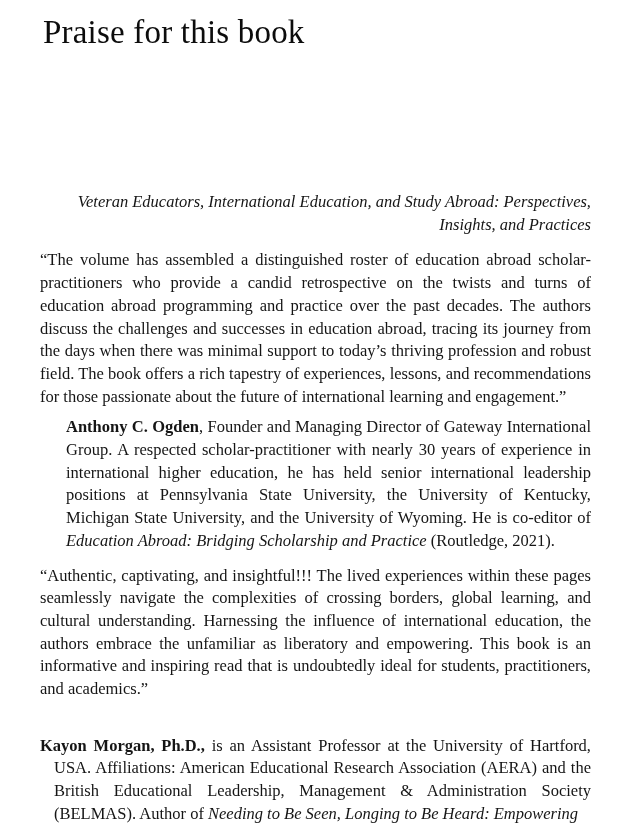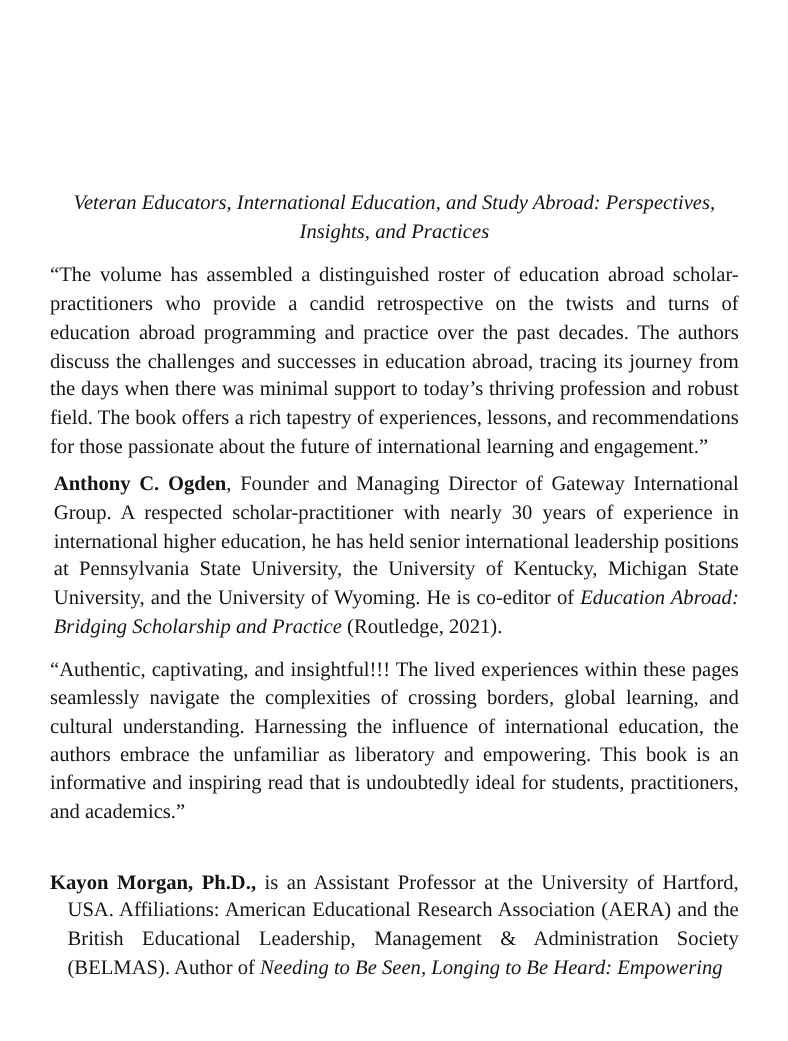--- a/index.html
+++ b/index.html
@@ -35,46 +35,48 @@
     width: 551px;
     font-size: 16.5px;
     line-height: 22.7px;
     color: #151515;
   }
   .content p {
     margin: 0 0 10px 0;
   }
   p.book-title {
     font-style: italic;
-    text-align: center;
+    text-align: right;
     margin-bottom: 13px;
+    margin-top: 40px;
   }
   p.quote {
     text-align: justify;
     margin-bottom: 8px;
   }
   p.attribution-indent {
     text-align: justify;
-    margin-left: 3px;
+    margin-left: 26px;
     margin-bottom: 12px;
   }
   p.attribution-hanging {
     text-align: justify;
     padding-left: 14px;
     text-indent: -14px;
     margin-bottom: 0;
     margin-top: 34px;
   }
   .bold { font-weight: 700; }
   .italic { font-style: italic; }
 </style>
 </head>
 <body>
 
 <div class="page">
+  <h1 class="page-title">Praise for this book</h1>
 
   <div class="content">
     <p class="book-title">Veteran Educators, International Education, and Study Abroad: Perspectives, Insights, and Practices</p>
 
     <div>
         <p class="quote"><span>“The volume has assembled a distinguished roster of education abroad scholar-practitioners who provide a candid retrospective on the twists and turns of education abroad programming and practice over the past decades. The authors discuss the challenges and successes in education abroad, tracing its journey from the days when there was minimal support to today’s thriving profession and robust field. The book offers a rich tapestry of experiences, lessons, and recommendations for those passionate about the future of international learning and engagement.”</span></p>
         <p class="attribution-indent"><span class="bold">Anthony C. Ogden</span><span>, Founder and Managing Director of Gateway International Group. A respected scholar-practitioner with nearly 30 years of experience in international higher education, he has held senior international leadership positions at Pennsylvania State University, the University of Kentucky, Michigan State University, and the University of Wyoming.  He is co-editor of </span><span class="italic">Education Abroad: Bridging Scholarship and Practice</span><span> (Routledge, 2021).</span></p>
         <p class="quote"><span>“Authentic, captivating, and insightful!!! The lived experiences within these pages seamlessly navigate the complexities of crossing borders, global learning, and cultural understanding. Harnessing the influence of international education, the authors embrace the unfamiliar as liberatory and empowering. This book is an informative and inspiring read that is undoubtedly ideal for students, practitioners, and academics.”</span></p>
         <p class="attribution-hanging"><span class="bold">Kayon Morgan, Ph.D.,</span><span> is an Assistant Professor at the University of Hartford, USA. Affiliations: American Educational Research Association (AERA) and the British Educational Leadership, Management &amp; Administration Society (BELMAS). Author of </span><span class="italic">Needing to Be Seen, Longing to Be Heard: Empowering</span></p>
       </div>

